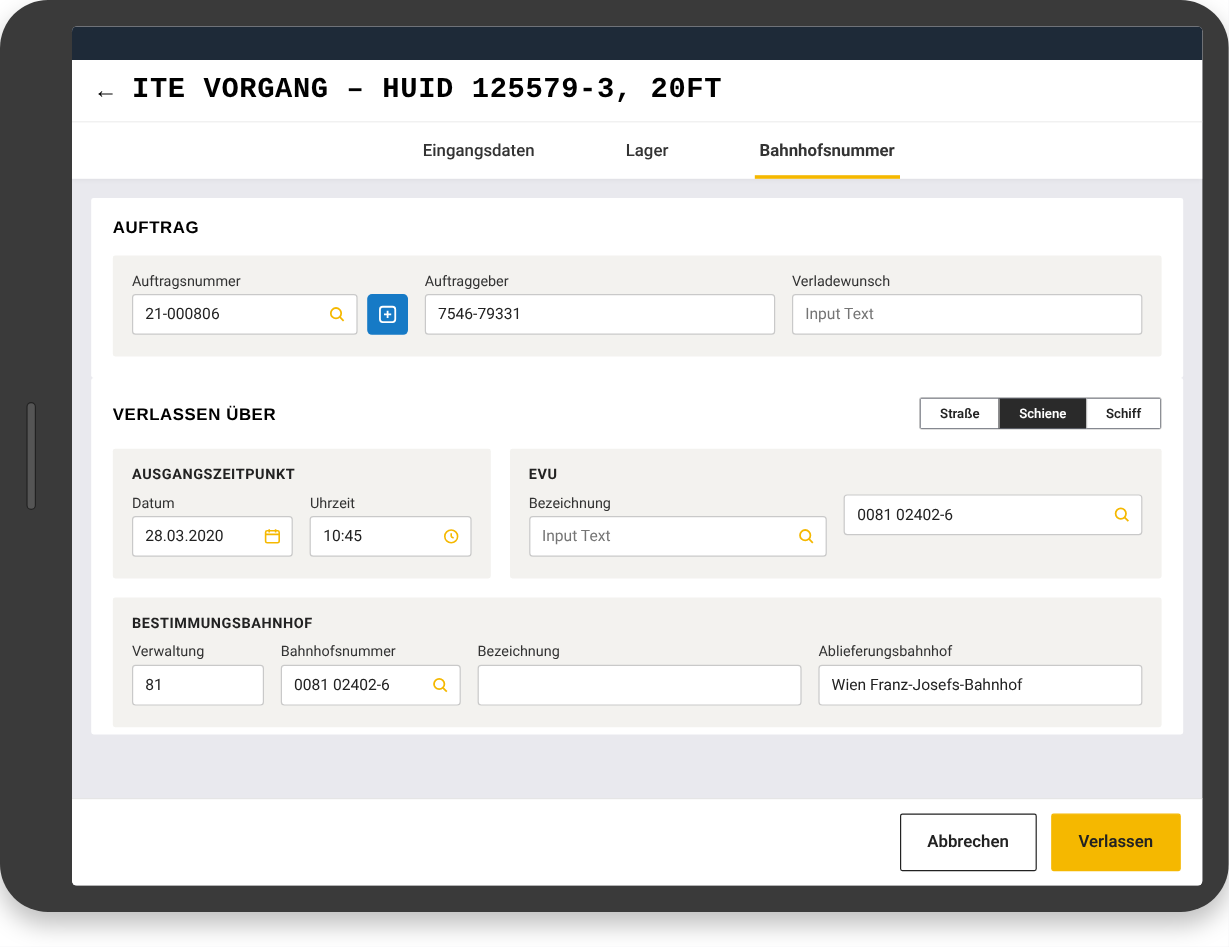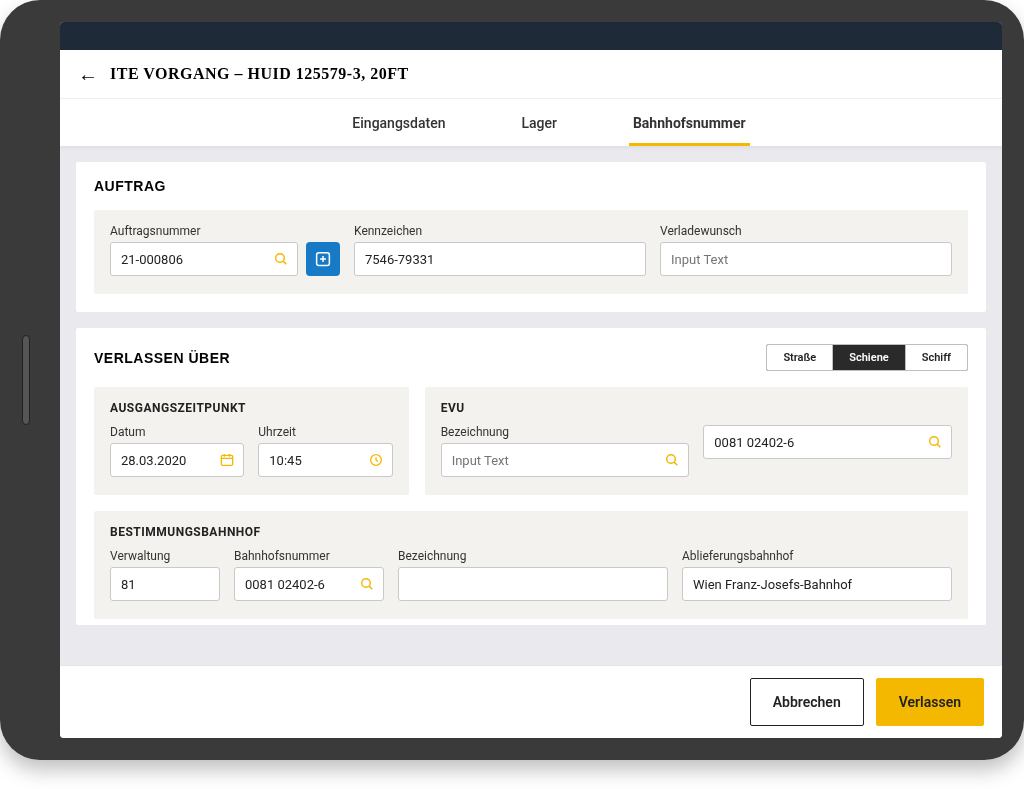--- a/index.html
+++ b/index.html
@@ -32,23 +32,23 @@
   .titlebar {
     background: #fff;
     display: flex; align-items: center;
     padding: 12px 18px;
     gap: 12px;
   }
   .back-arrow {
     font-size: 20px; font-weight: 600; cursor: pointer;
   }
   .page-title {
-    font-family: Liberation Serif, serif;
+    font-family: Liberation Mono, monospace;
     text-transform: uppercase;
-    font-size: 16px; font-weight: 900; letter-spacing: 0.5px;
+    font-size: 24px; font-weight: 900; letter-spacing: 0.5px;
   }
 
   .tabbar {
     background: #fff;
     display: flex; justify-content: center; gap: 32px;
     padding: 10px 0 0 0;
     border-top: 1px solid #eee;
     box-shadow: 0 2px 4px rgba(0,0,0,0.05);
   }
   .tab {
@@ -56,21 +56,21 @@
     padding: 6px 4px 12px 4px;
     cursor: pointer;
     border-bottom: 3px solid transparent;
     margin-left: 36px;
   }
   .tab.active { font-weight: 700; border-bottom-color: #f5b800; }
 
   .content {
     flex: 1; overflow-y: auto;
     padding: 16px 16px 0 16px;
-    display: flex; flex-direction: column; gap: 16px;
+    display: flex; flex-direction: column; 
   }
 
   .card {
     background: #fff;
     border-radius: 2px;
     padding: 16px 18px 18px 18px;
   }
   .card-header {
     display:flex; justify-content: space-between; align-items: center;
     margin-bottom: 16px;
@@ -205,21 +205,21 @@
                 <div class="add-btn">
                   <svg width="18" height="18" viewBox="0 0 24 24" fill="none" stroke="#ffffff" stroke-width="2">
                       <rect x="3.5" y="3.5" width="17" height="17" rx="3"></rect>
                       <line x1="12" y1="8" x2="12" y2="16"></line>
                       <line x1="8" y1="12" x2="16" y2="12"></line>
                     </svg>
                 </div>
               </div>
             </div>
             <div class="col">
-              <span class="field-label">Kennzeichen</span>
+              <span class="field-label">Auftraggeber</span>
               <div class="input-wrap">
                 <input class="input" value="7546-79331" style="">
               </div>
             </div>
             <div class="col">
               <span class="field-label">Verladewunsch</span>
               <div class="input-wrap">
                 <input class="input placeholder" placeholder="Input Text" style="">
               </div>
             </div>

